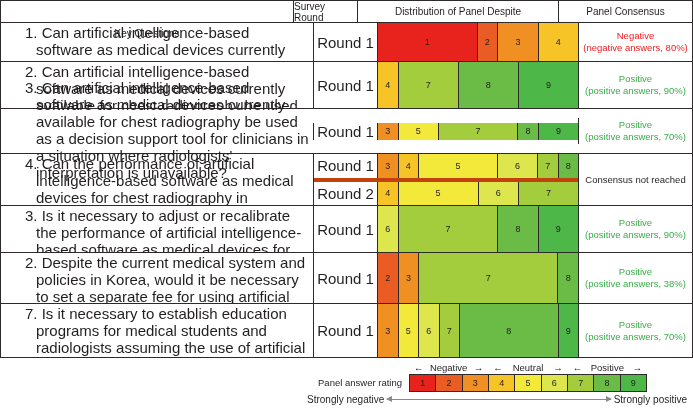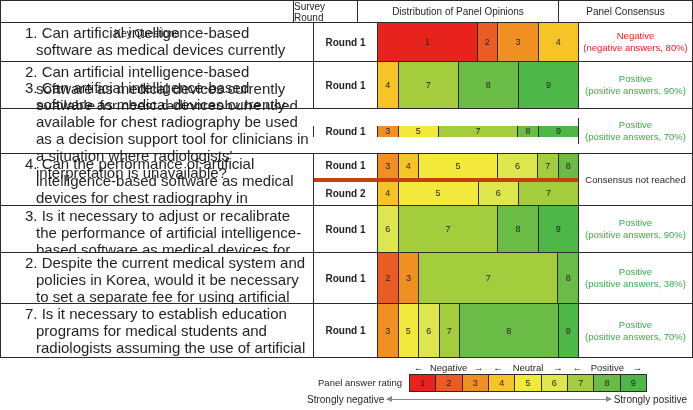--- a/index.html
+++ b/index.html
@@ -24,21 +24,21 @@
   .r1 { height: 39px; } .r2 { height: 47px; } .r3 { height: 45px; align-items: center; }
   .r4 { height: 52px; } .r5 { height: 47px; } .r6 { height: 51px; } .r7 { height: 54px; }
 
   .qcell {
     width: 292px; padding: 2px 4px 2px 15px; text-indent: -11px;
     font-size: 15px; line-height: 1.13; overflow: hidden; margin-left: 20px;
   }
   .mid { width: 265px; border-left: 1px solid #2e2a2b; display: flex; flex-direction: column; }
   .round-row { flex: 1; display: flex; align-items: stretch; min-height: 0; }
   .round-row + .round-row { border-top: 4px solid #c2410c; }
-  .roundcell { width: 63px; display: flex; align-items: center; justify-content: center; font-size: 10px; font-weight: bold; }
+  .roundcell { width: 63px; display: flex; align-items: center; justify-content: center; font-size: 15px; }
   .bar { flex: 1; border-left: 1px solid #2e2a2b; display: flex; align-items: stretch; }
   .seg {
     display: flex; align-items: center; justify-content: center;
     font-size: 9px; color: #231f20; min-width: 0; overflow: hidden; flex-basis: 0;
   }
   .seg + .seg { border-left: 1px solid #2e2a2b; }
   .ccell {
     flex: 1; border-left: 1px solid #2e2a2b;
     display: flex; flex-direction: column; align-items: center; justify-content: center;
     font-size: 9.5px; line-height: 1.25; text-align: center; padding: 1px;
@@ -67,21 +67,21 @@
 </style>
 </head>
 <body>
 
 <div class="figure">
 
   <div class="tbl">
     <div class="thead">
       <div class="h-key">Key Questions</div>
       <div class="h-round">Survey Round</div>
-      <div class="h-dist">Distribution of Panel Opinions</div>
+      <div class="h-dist">Distribution of Panel Despite</div>
       <div class="h-cons">Panel Consensus</div>
     </div>
     <div>
         <div class="trow r1">
           <div class="qcell">1. Can artificial intelligence-based software as medical devices currently available for chest radiography replace the interpretation of radiologists?</div>
           <div class="mid">
             <div class="round-row">
               <div class="roundcell">Round 1</div>
               <div class="bar">
                 <div class="seg" style="flex-grow: 5; background: rgb(232, 34, 28);">1</div>

